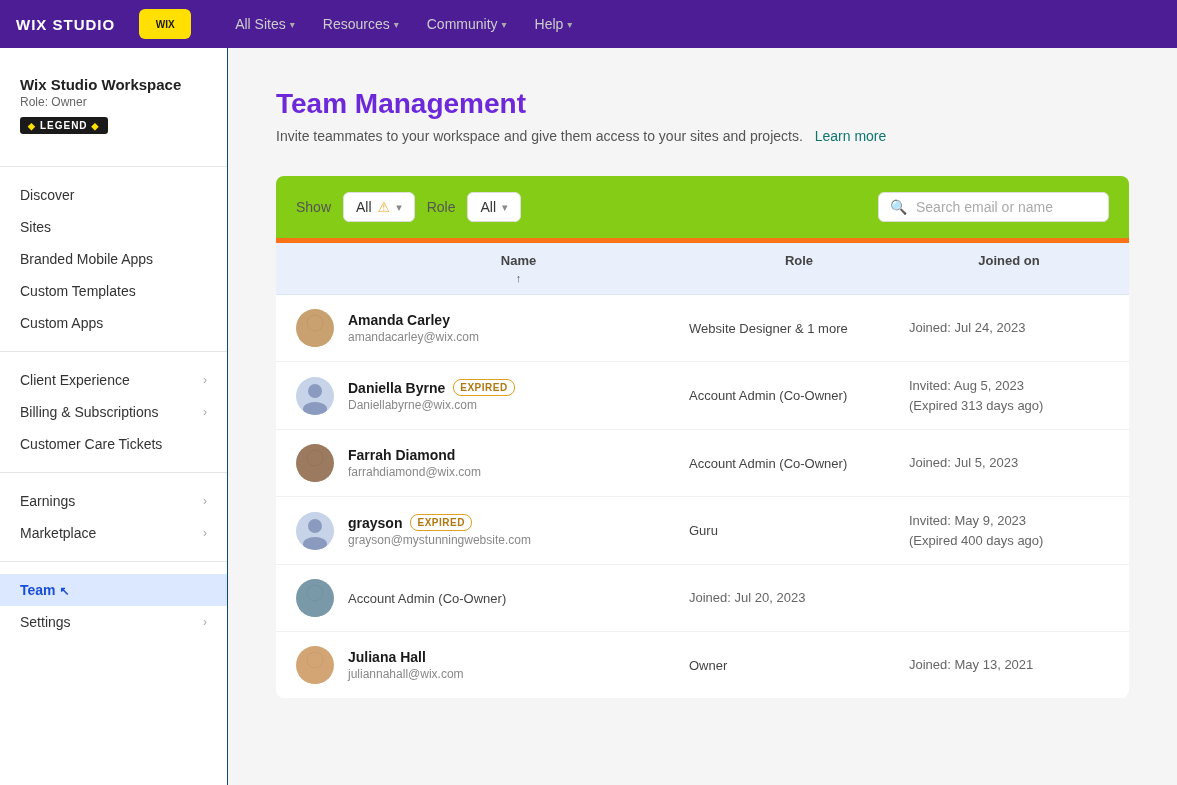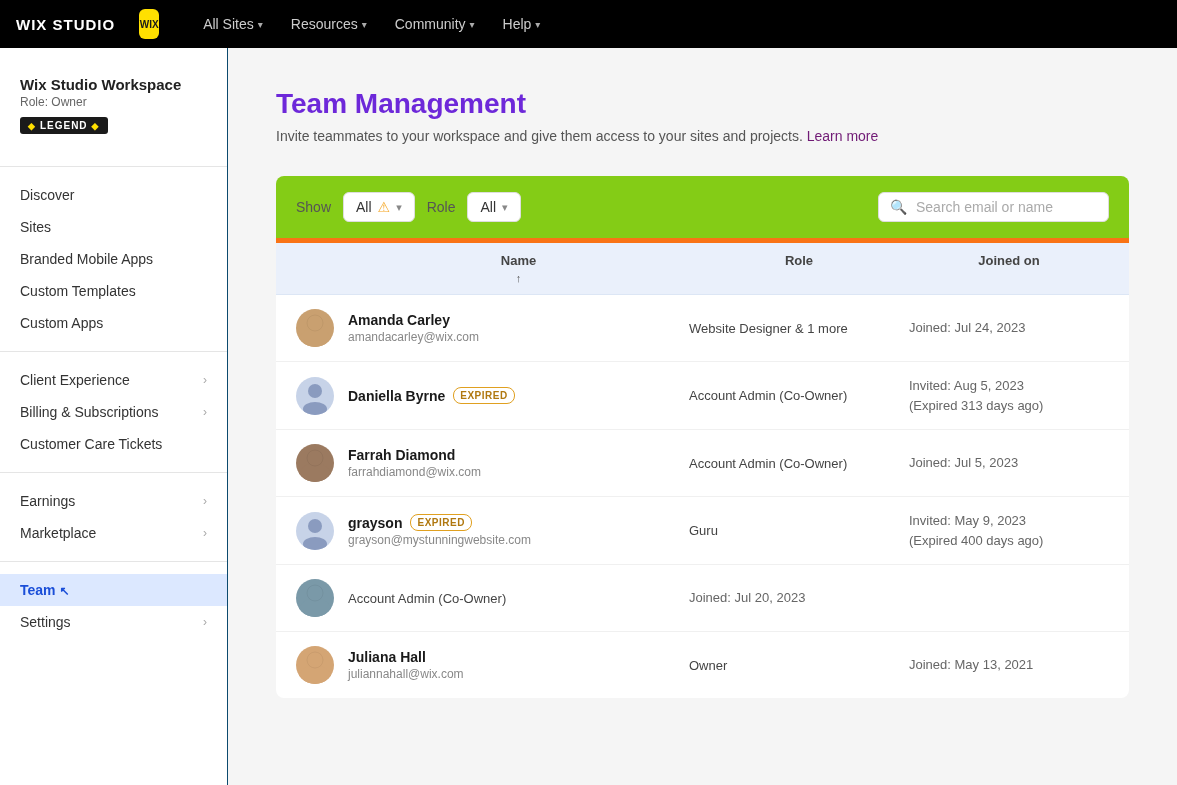--- a/index.html
+++ b/index.html
@@ -1,20 +1,20 @@
 <!DOCTYPE html>
 <html><head>
   <meta charset="utf-8">
   <style>
     * { box-sizing: border-box; margin: 0; padding: 0; }
     body { font-family: 'Helvetica Neue', Arial, sans-serif; background: #f5f5f5; color: #222; font-size: 14px; }
 
     
     .topnav {
-      background: #000000;
+      background: #4c1d95;
       height: 48px;
       display: flex;
       align-items: center;
       padding: 16px 16px;
       gap: 24px;
       position: fixed;
       top: 0; left: 0; right: 0;
       z-index: 100;
     }
     .topnav-logo {
@@ -23,21 +23,21 @@
       gap: 8px;
     }
     .wix-logo-text {
       color: #fff;
       font-size: 15px;
       font-weight: 700;
       letter-spacing: 1px;
     }
     .wix-icon-box {
       background: #ffe000;
-      width: 20px;
+      width: 52px;
       height: 30px;
       border-radius: 6px;
       display: flex;
       align-items: center;
       justify-content: center;
       font-size: 10px;
       font-weight: 900;
       color: #1a1a1a;
     }
     .topnav-arrow {
@@ -143,22 +143,23 @@
       font-weight: 700;
       color: #6d28d9;
       margin-bottom: 8px;
     }
     .page-subtitle {
       font-size: 14px;
       color: #555;
       margin-bottom: 32px;
     }
     .page-subtitle a {
-      color: #701a75;
+      color: #0f766e;
       text-decoration: none;
+      margin-left: 8px;
     }
 
     
     .filters-bar {
       display: flex;
       align-items: center;
       gap: 12px;
       margin-bottom: 0;
       background: #84cc16;
       padding: 16px 20px;
@@ -416,20 +417,21 @@
     <circle cx="19" cy="14" r="7" fill="#8a9bbf"></circle>
     <ellipse cx="19" cy="32" rx="12" ry="7" fill="#8a9bbf"></ellipse>
   </svg>
               </div>
             </div>
             <div class="member-info">
               <div class="member-name">
                 <span>Daniella Byrne</span>
                 <span class="expired-badge">EXPIRED</span>
               </div>
+              <div class="member-email">Daniellabyrne@wix.com</div>
             </div>
             <div class="role-cell">Account Admin (Co-Owner)</div>
             <div class="joined-cell">Invited: Aug 5, 2023<br>(Expired 313 days ago)</div>
           </div>
           <div class="table-row">
             <div>
               <div class="member-avatar" style="background: rgb(155, 122, 96);">
                 <svg viewBox="0 0 38 38" width="38" height="38" xmlns="http://www.w3.org/2000/svg">
       <circle cx="19" cy="38" r="19" fill="#9b7a60"></circle>
       <circle cx="19" cy="14" r="8" fill="#9b7a60" stroke="rgba(0,0,0,0.1)" stroke-width="0.5"></circle>

